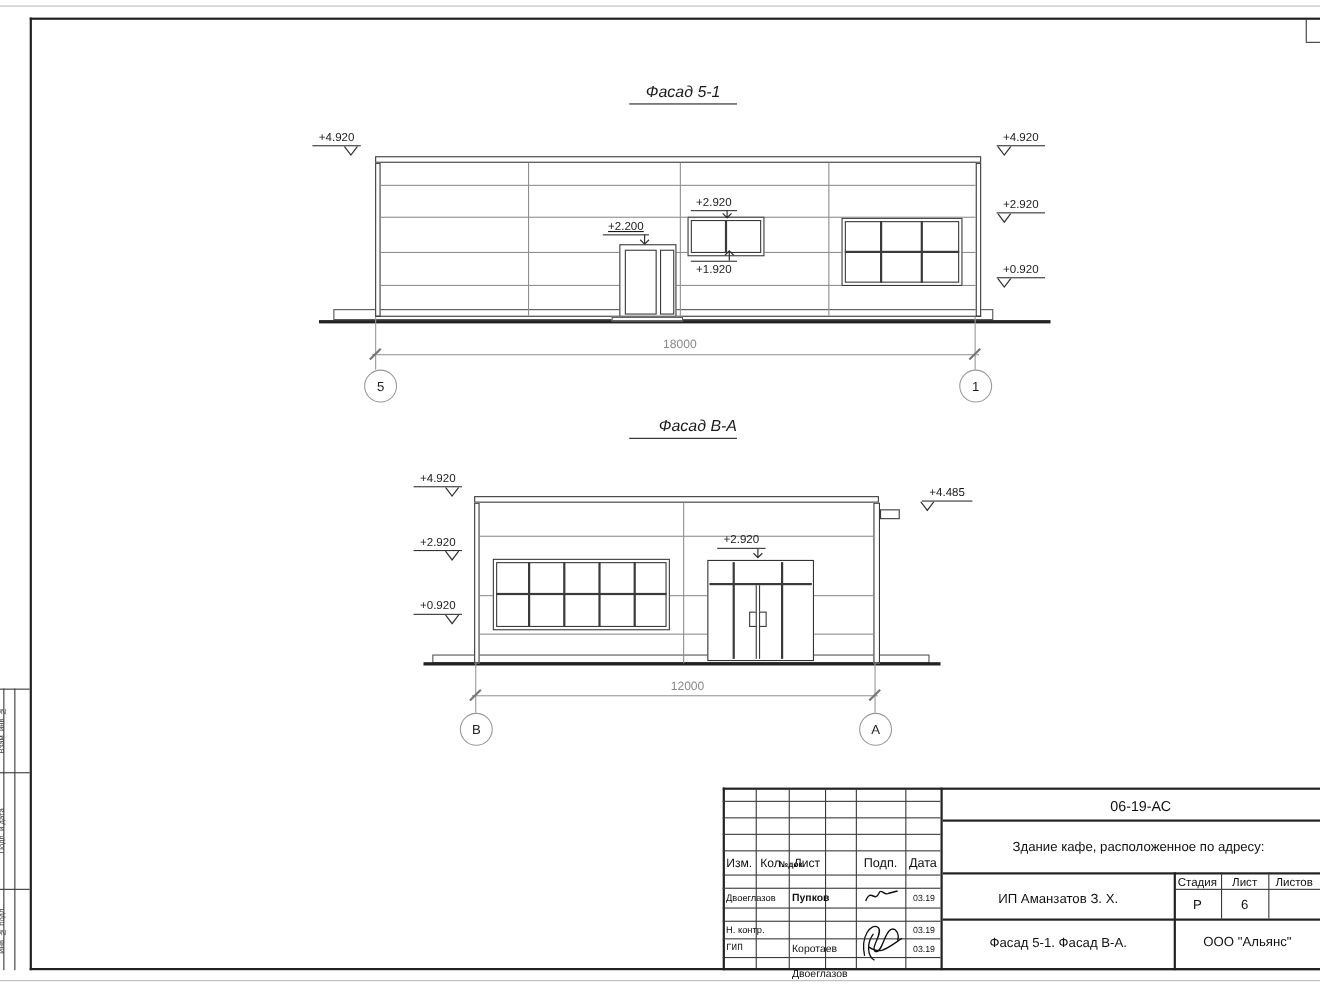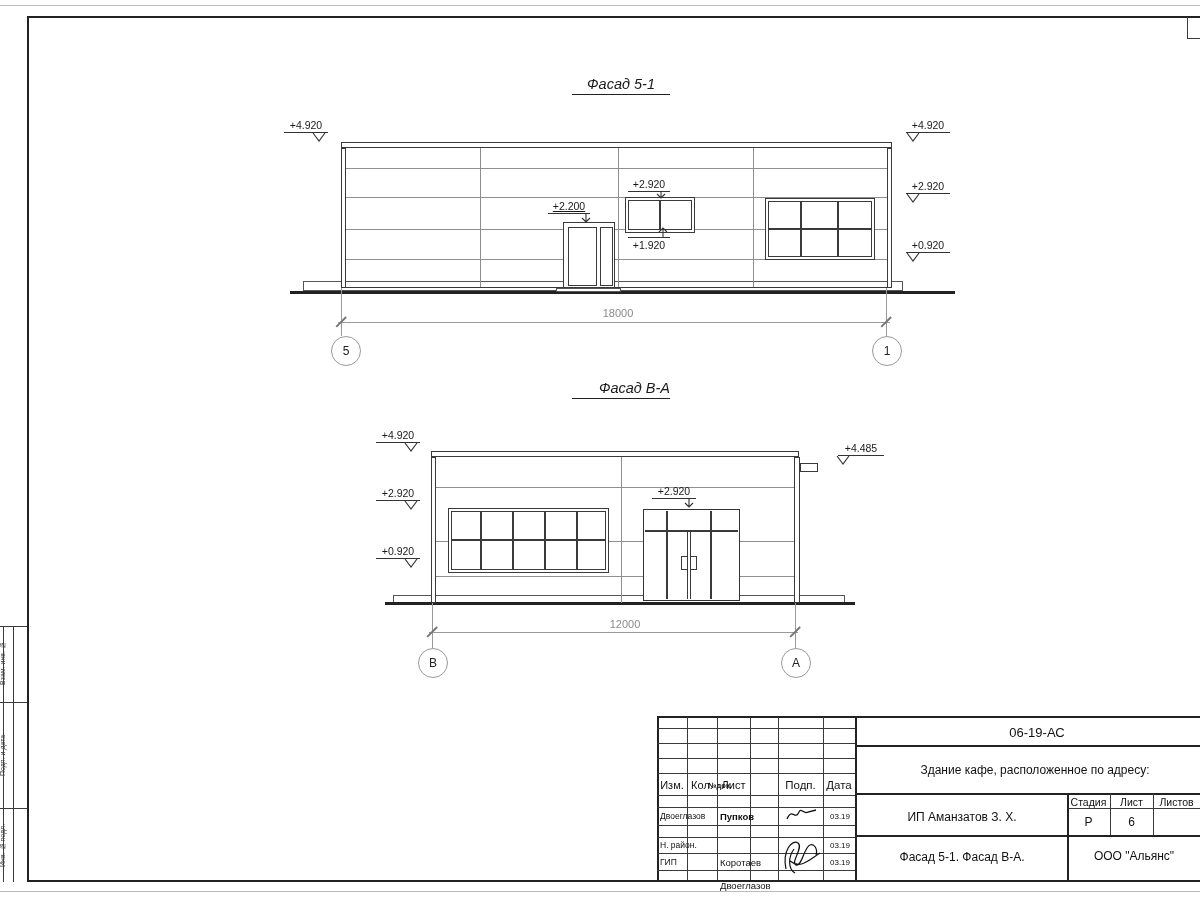--- a/index.html
+++ b/index.html
@@ -247,25 +247,25 @@
     <div class="tb" style="left:778px;top:775px;width:45px;height:20px;font-size:11.5px;">Подп.</div>
     <div class="tb" style="left:823px;top:775px;width:32px;height:20px;font-size:11.5px;">Дата</div>
 
     <div class="tb tbl" style="left:660px;top:808px;width:56px;height:16px;font-size:8.5px;">Двоеглазов</div>
     <div class="tb tbl" style="left:720px;top:808px;width:58px;height:16px;font-size:9.5px;font-weight:bold;">Пупков</div>
     <div class="tb" style="left:826px;top:808px;width:28px;height:16px;font-size:8px;">03.19</div>
     <svg class="arr" style="left:785px;top:805px;" width="34" height="20">
       <path d="M2 14 C7 2 10 16 14 7 C16 2 19 10 23 7 L31 5" fill="none" stroke="#111" stroke-width="1.3"></path>
     </svg>
 
-    <div class="tb tbl" style="left:660px;top:838px;width:56px;height:14px;font-size:8.5px;">Н. район.</div>
+    <div class="tb tbl" style="left:660px;top:838px;width:56px;height:14px;font-size:8.5px;">Н. контр.</div>
     <div class="tb tbl" style="left:720px;top:854px;width:58px;height:14px;font-size:9.5px;margin-top:24px;">Двоеглазов</div>
     <div class="tb" style="left:826px;top:838px;width:28px;height:14px;font-size:8px;">03.19</div>
 
-    <div class="tb tbl" style="left:660px;top:855px;width:56px;height:14px;font-size:8.5px;">ГИП</div>
+    <div class="tb tbl" style="left:660px;top:855px;width:56px;height:14px;font-size:8.5px;font-family:Liberation Mono, monospace;">ГИП</div>
     <div class="tb tbl" style="left:720px;top:855px;width:58px;height:14px;font-size:9.5px;">Коротаев</div>
     <div class="tb" style="left:826px;top:855px;width:28px;height:14px;font-size:8px;">03.19</div>
     <svg class="arr" style="left:778px;top:833px;" width="46" height="44">
       <path d="M8 36 C4 18 14 6 20 10 C26 14 12 30 18 32 C24 34 26 14 32 12 C36 10 40 16 38 22 M12 28 C22 36 30 28 42 20 M16 16 C10 24 10 36 17 40" fill="none" stroke="#111" stroke-width="1.2"></path>
     </svg>
 
     <div class="tb" style="left:857px;top:720px;width:360px;height:24px;font-size:13px;">06-19-АС</div>
     <div class="tb" style="left:865px;top:749px;width:340px;height:42px;font-size:12px;flex-direction:column;line-height:16px;">
       <span>Здание кафе, расположенное по адресу:</span>
     </div>

